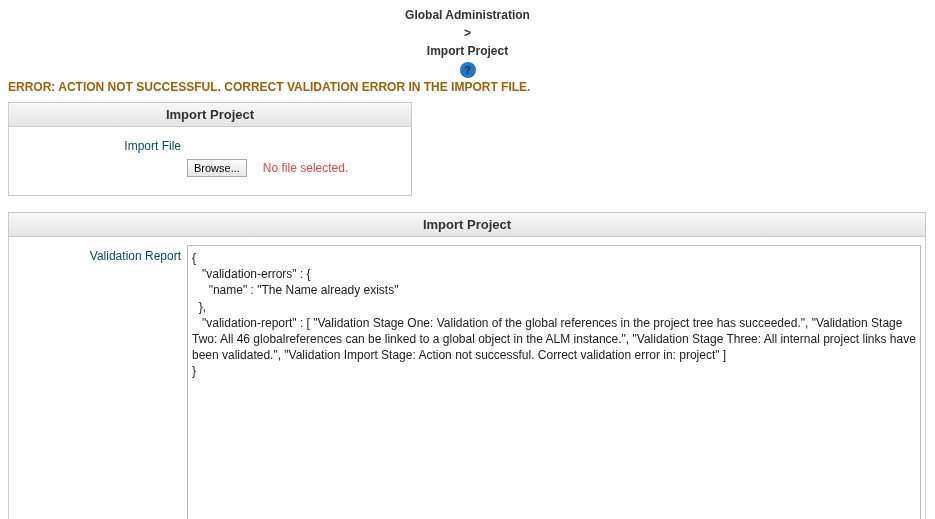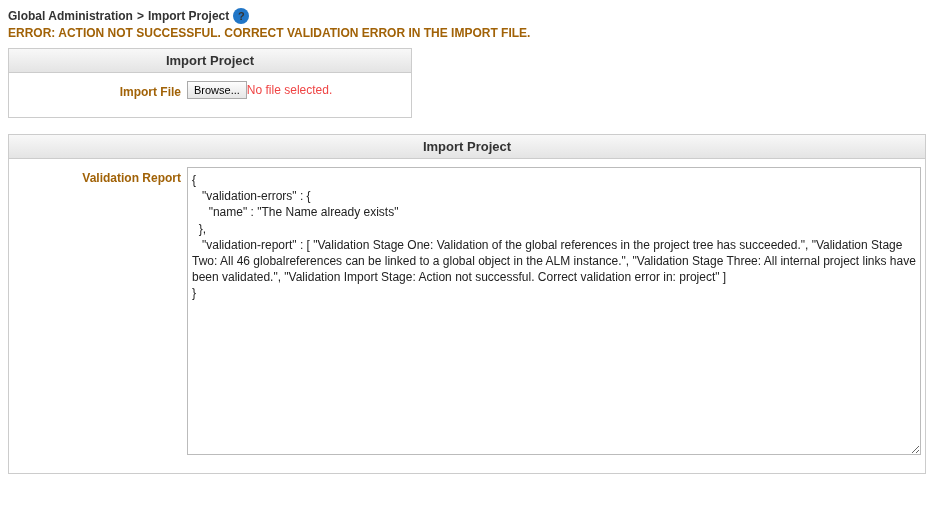--- a/index.html
+++ b/index.html
@@ -10,20 +10,21 @@
       padding: 8px;
       width: 935px;
     }
     .breadcrumb {
       font-weight: bold;
       color: #444;
       margin-bottom: 2px;
       display: flex;
       align-items: center;
       gap: 4px;
+      flex-direction: column;
     }
     .breadcrumb span { color: #333; }
     .help-icon {
       display: inline-flex;
       align-items: center;
       justify-content: center;
       width: 16px;
       height: 16px;
       border-radius: 50%;
       background: #2176c7;
@@ -55,32 +56,33 @@
     }
     .panel-body {
       padding: 8px 4px 18px 4px;
     }
     .form-row {
       display: flex;
       align-items: flex-start;
       gap: 6px;
     }
     .form-label {
-      color: #a16207;
-      font-weight: bold;
+      color: #0c4a6e;
+      font-weight: normal;
       text-align: right;
       padding-top: 4px;
       font-size: 12px;
     }
     .label-col-narrow { width: 168px; flex: 0 0 168px; }
     .label-col-wide { width: 168px; flex: 0 0 168px; }
     .file-input-wrap {
       display: flex;
       align-items: center;
-      gap: 0;
+      gap: 16px;
+      margin-top: 24px;
     }
     .browse-btn {
       background: linear-gradient(#fdfdfd, #e6e6e6);
       border: 1px solid #aaa;
       font-size: 11px;
       padding: 2px 6px;
       cursor: pointer;
       font-family: inherit;
     }
     .file-status {

